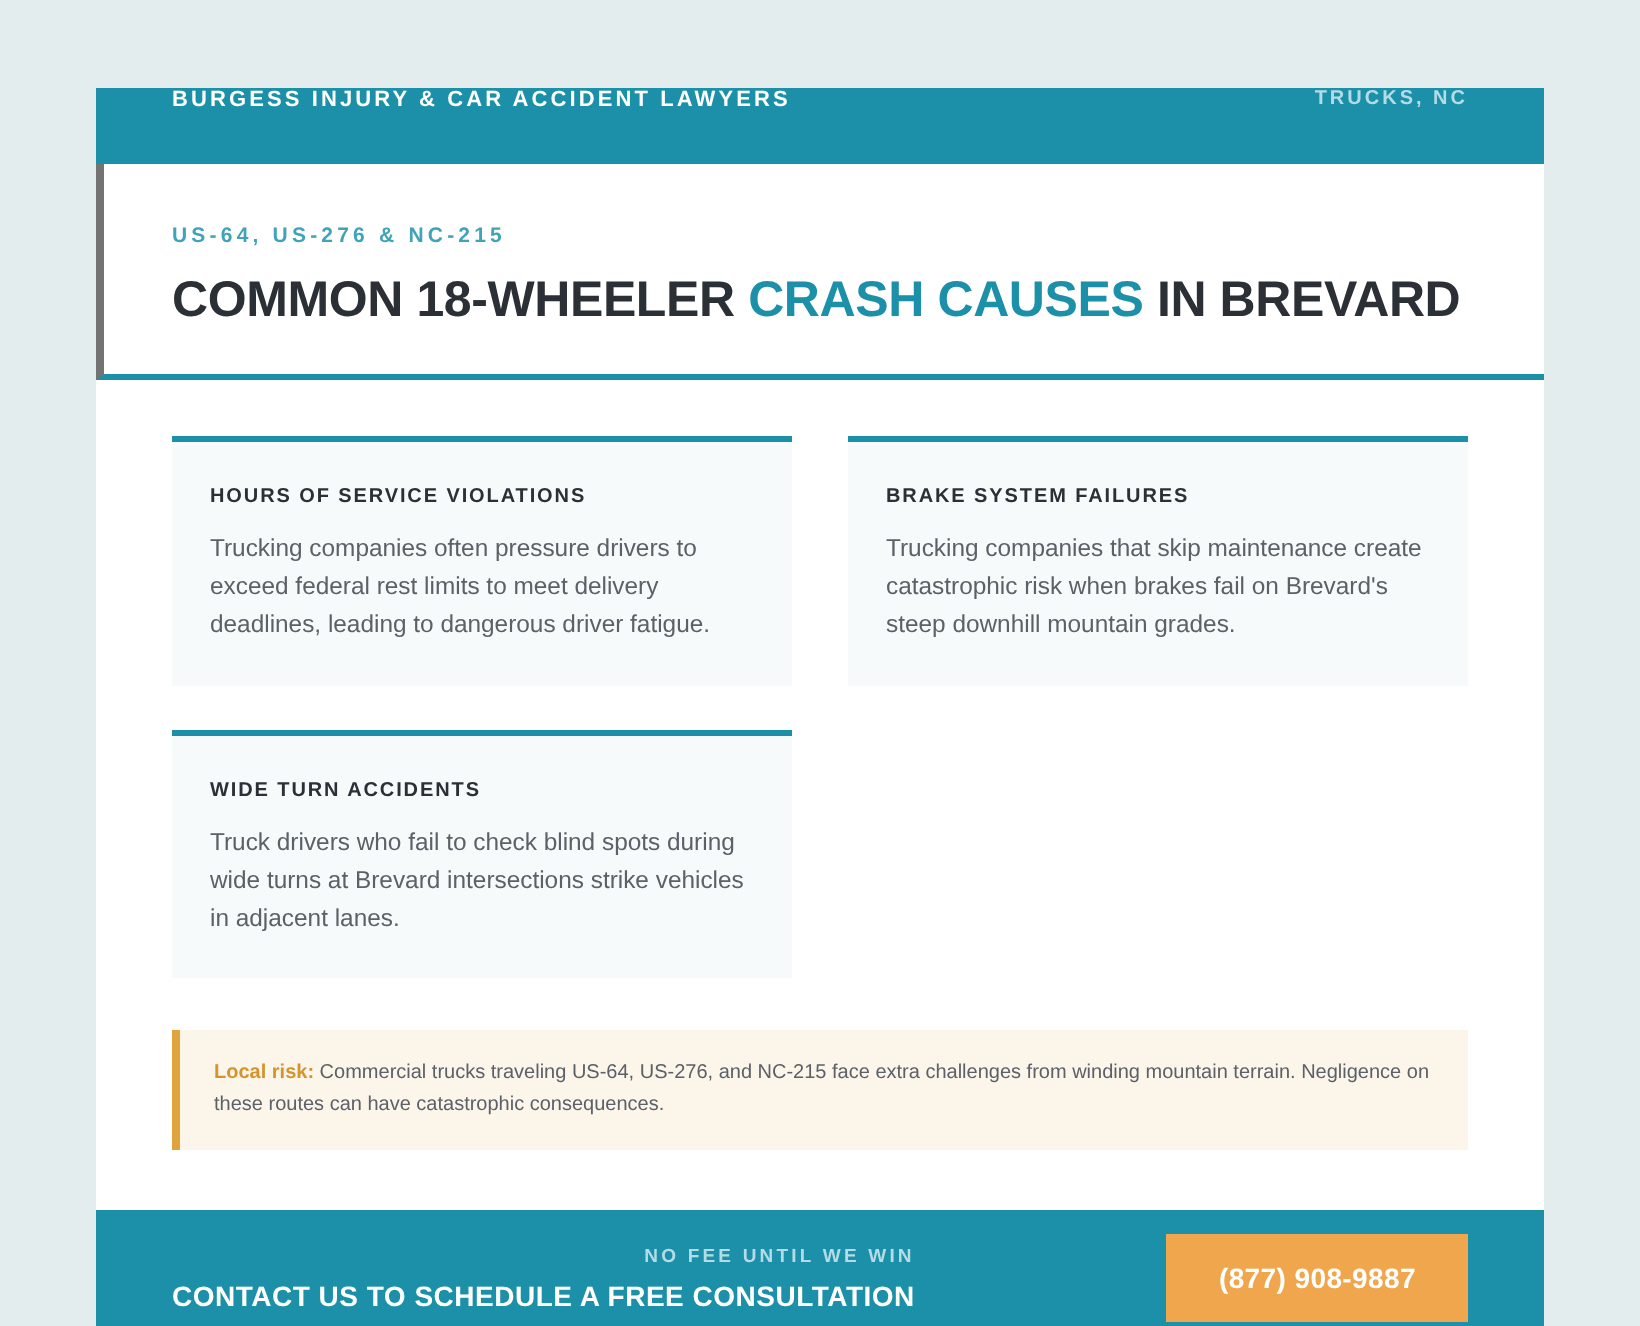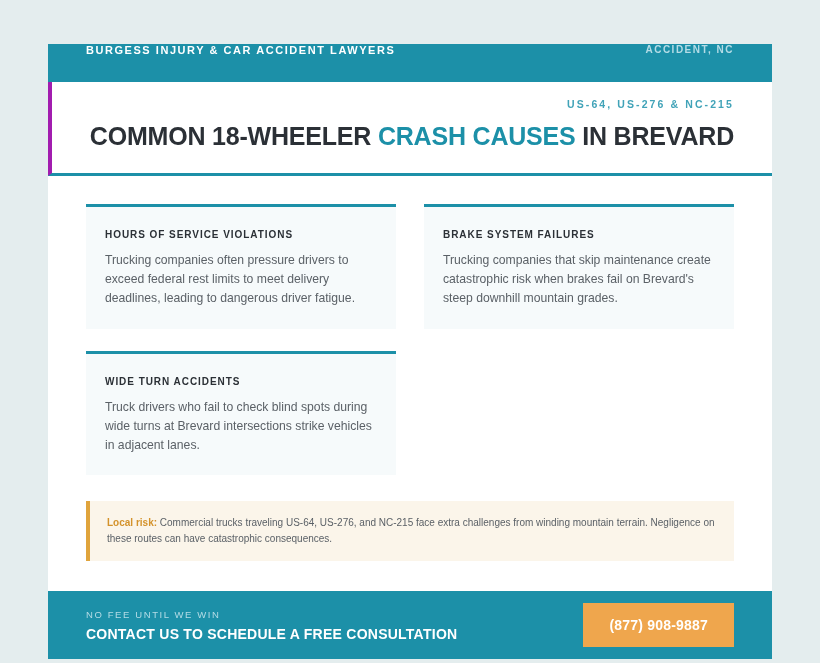--- a/index.html
+++ b/index.html
@@ -42,25 +42,24 @@
   }
   .brandbar-loc {
     color: #b4dce6;
     font-size: 10px;
     font-weight: bold;
     letter-spacing: 1.5px;
   }
 
   
   .titleblock {
-    border-left: 4px solid #a21caf;
+    border-left: 4px solid #737373;
     border-bottom: 3px solid #1c90a8;
-    padding: 16px 38px 22px 34px;
-    background: #ffffff;
-    text-align: right;
+    padding: 30px 38px 22px 34px;
+    background: #ffffff;
   }
   .eyebrow {
     color: #41a3b8;
     font-size: 10.5px;
     font-weight: bold;
     letter-spacing: 2.1px;
     margin-bottom: 12px;
   }
   .headline {
     font-size: 25px;
@@ -125,23 +124,24 @@
     background: #1c90a8;
     height: 68px;
     display: flex;
     align-items: center;
     justify-content: space-between;
     padding: 0 38px;
   }
   .cta-kicker {
     color: #b4dce6;
     font-size: 9.5px;
-    font-weight: normal;
+    font-weight: bold;
     letter-spacing: 1.6px;
     margin-bottom: 6px;
+    text-align: right;
   }
   .cta-line {
     color: #ffffff;
     font-size: 14px;
     font-weight: bold;
     letter-spacing: 0.25px;
   }
   .cta-button {
     background: #efa64d;
     color: #ffffff;
@@ -155,21 +155,21 @@
   }
 </style>
 </head>
 <body>
 
 <div class="page">
   <div class="panel">
 
     <div class="brandbar">
       <div class="brandbar-name">BURGESS INJURY &amp; CAR ACCIDENT LAWYERS</div>
-      <div class="brandbar-loc">ACCIDENT, NC</div>
+      <div class="brandbar-loc">TRUCKS, NC</div>
     </div>
 
     <div class="titleblock">
       <div class="eyebrow">US-64, US-276 &amp; NC-215</div>
       <h1 class="headline"><span>COMMON 18-WHEELER </span><span class="accent">CRASH CAUSES</span><span> IN BREVARD</span></h1>
     </div>
 
     <div class="cards-wrap">
       <div class="cards-grid">
 

